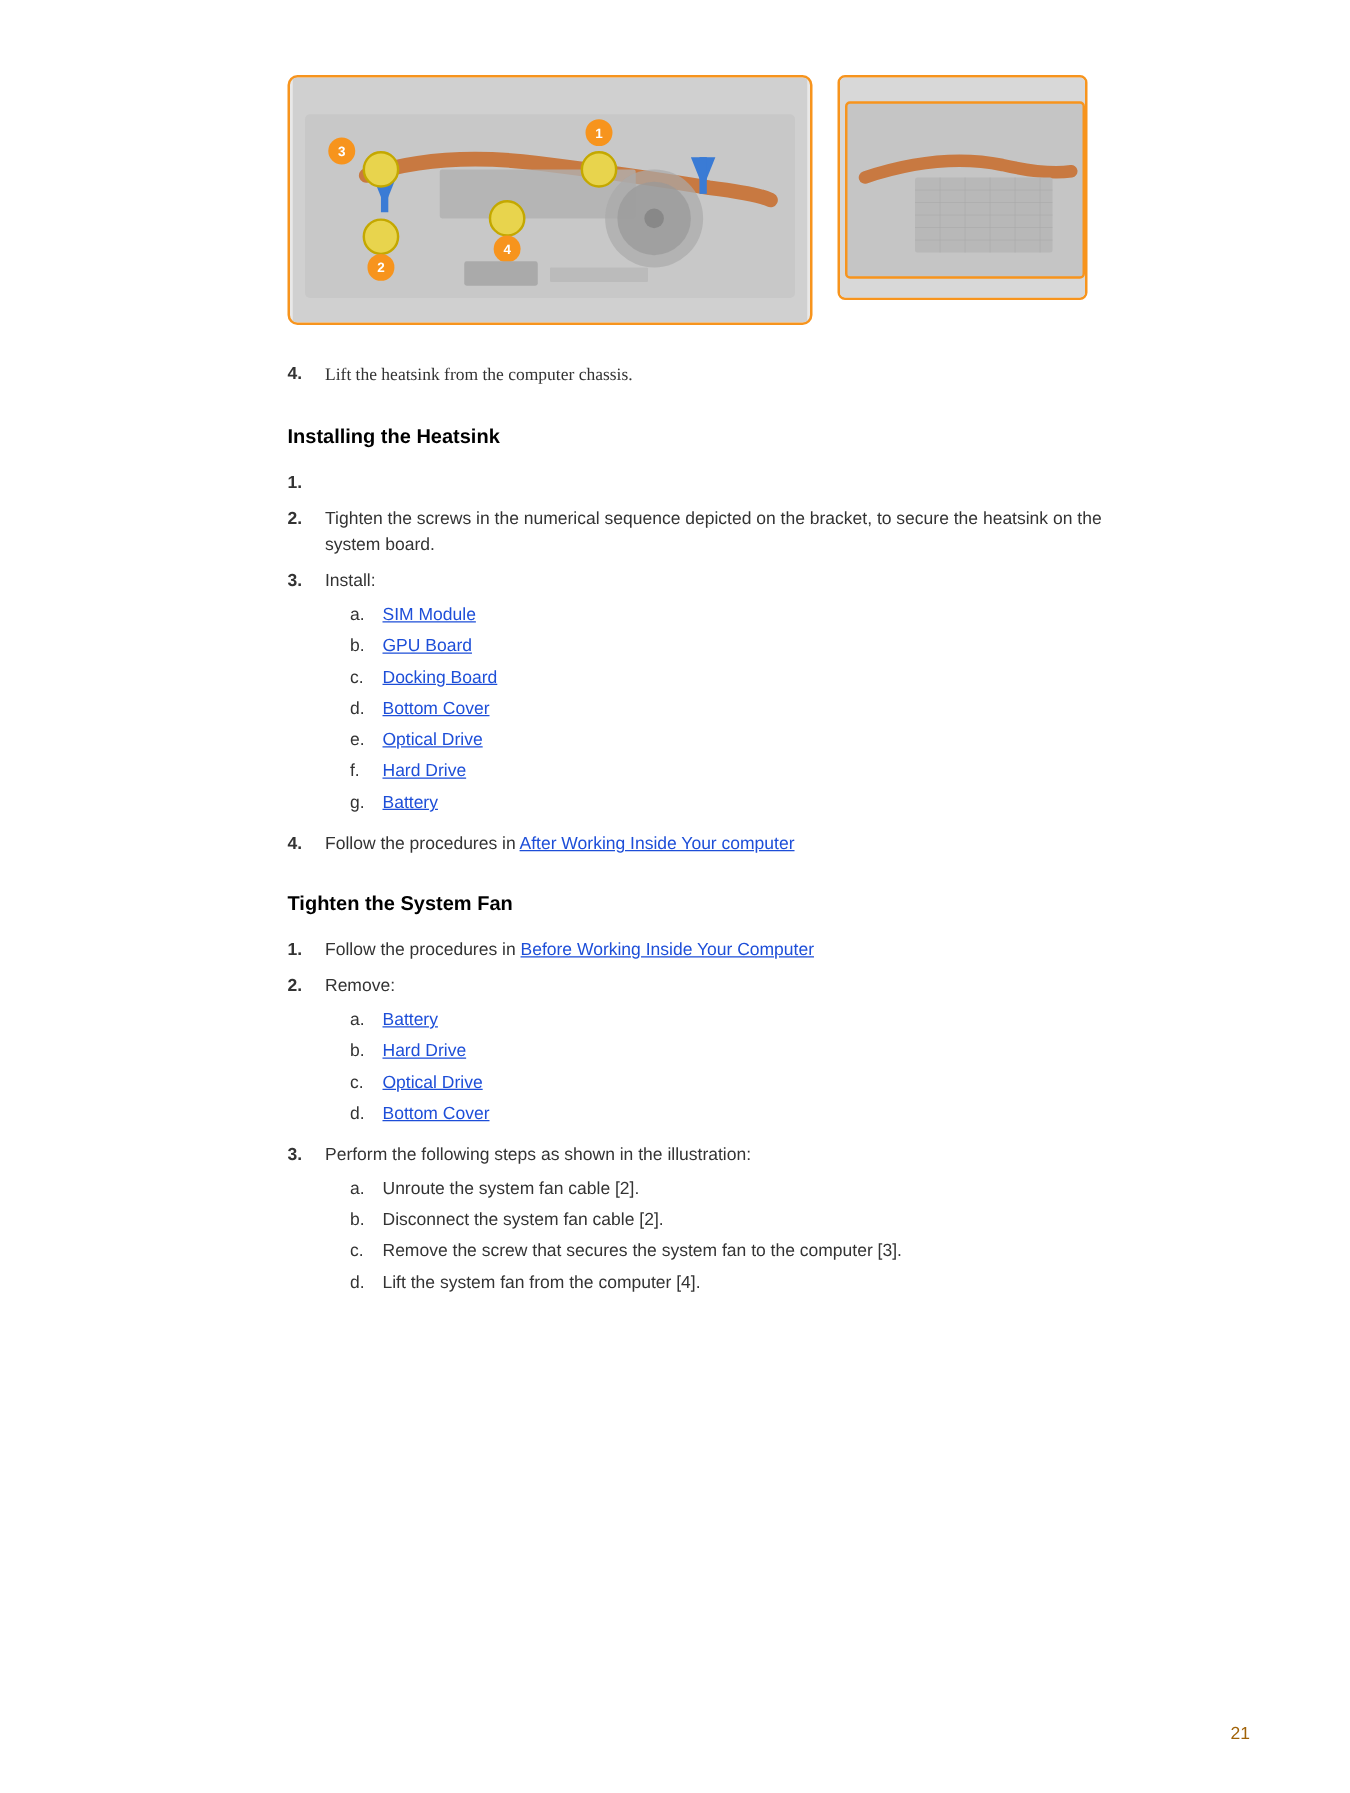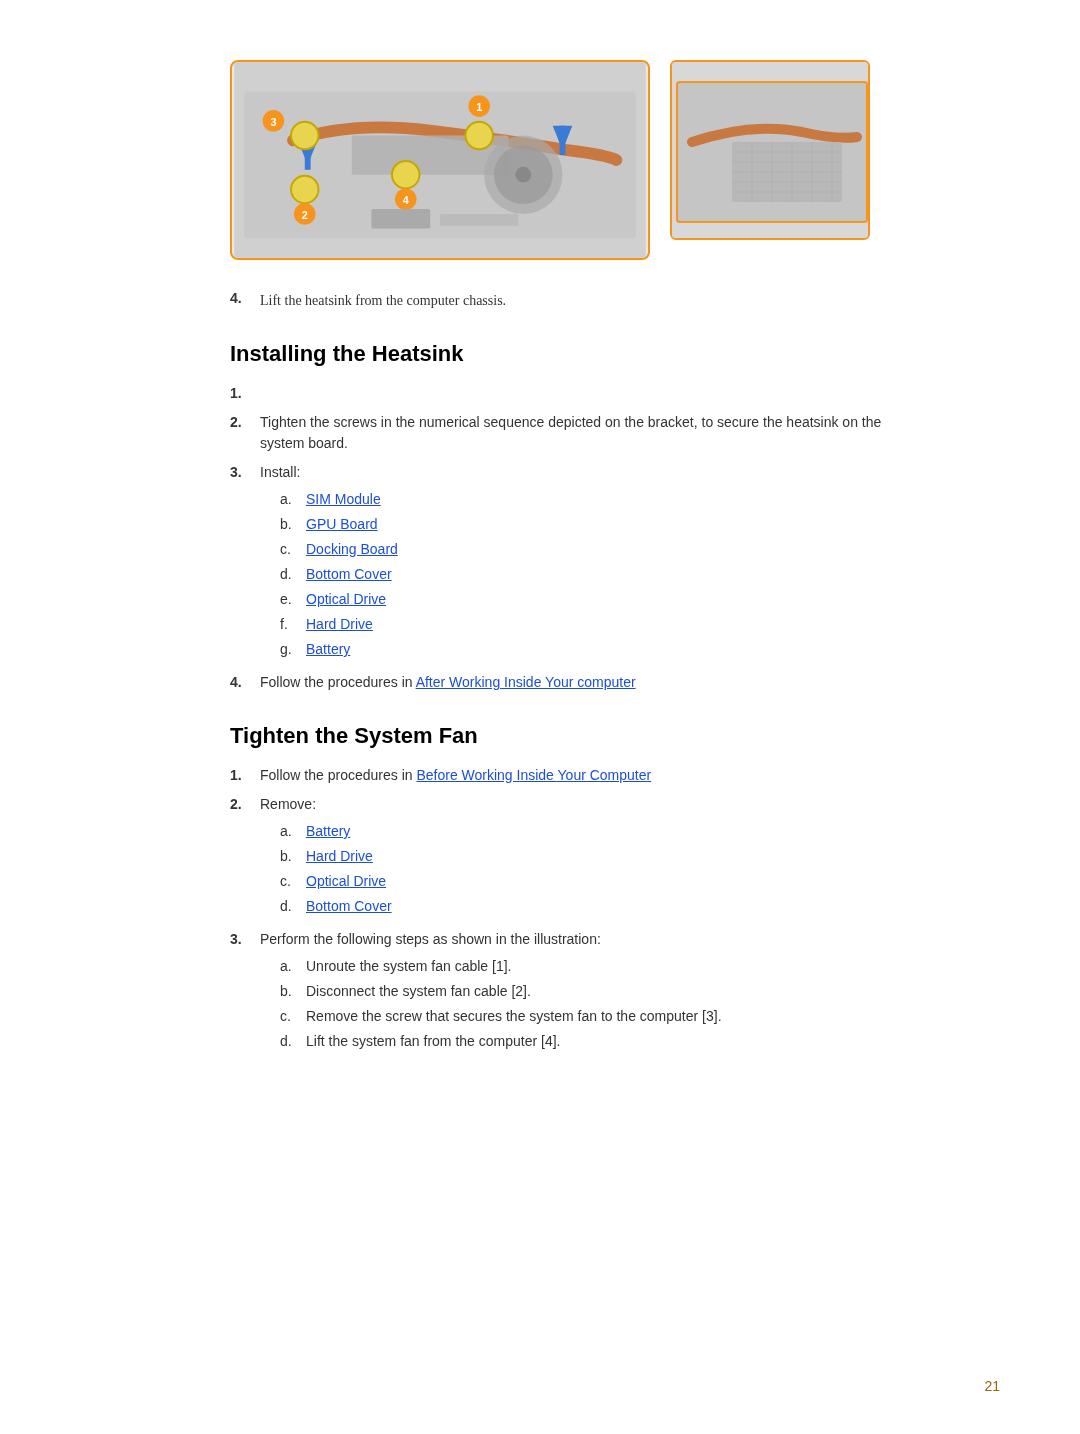--- a/index.html
+++ b/index.html
@@ -70,21 +70,21 @@
       min-width: 20px;
     }
 
     .step-text {
       flex: 1;
       line-height: 1.5;
       font-family: Liberation Serif, serif;
     }
 
     h2.section-title {
-      font-size: 22px;
+      font-size: 16px;
       font-weight: bold;
       color: #000000;
       margin-top: 30px;
       margin-bottom: 16px;
       border-bottom: none;
     }
 
     .numbered-list {
       list-style: none;
       padding: 0;
@@ -315,21 +315,21 @@
         </ul>
       </div>
     </li>
     <li>
       <span class="num-label">3.</span>
       <div>
         <span>Perform the following steps as shown in the illustration:</span>
         <ul class="sub-list">
           <li>
             <span class="sub-label">a.</span>
-            <span>Unroute the system fan cable [1].</span>
+            <span>Unroute the system fan cable [2].</span>
           </li>
           <li>
             <span class="sub-label">b.</span>
             <span>Disconnect the system fan cable [2].</span>
           </li>
           <li>
             <span class="sub-label">c.</span>
             <span>Remove the screw that secures the system fan to the computer [3].</span>
           </li>
           <li>

